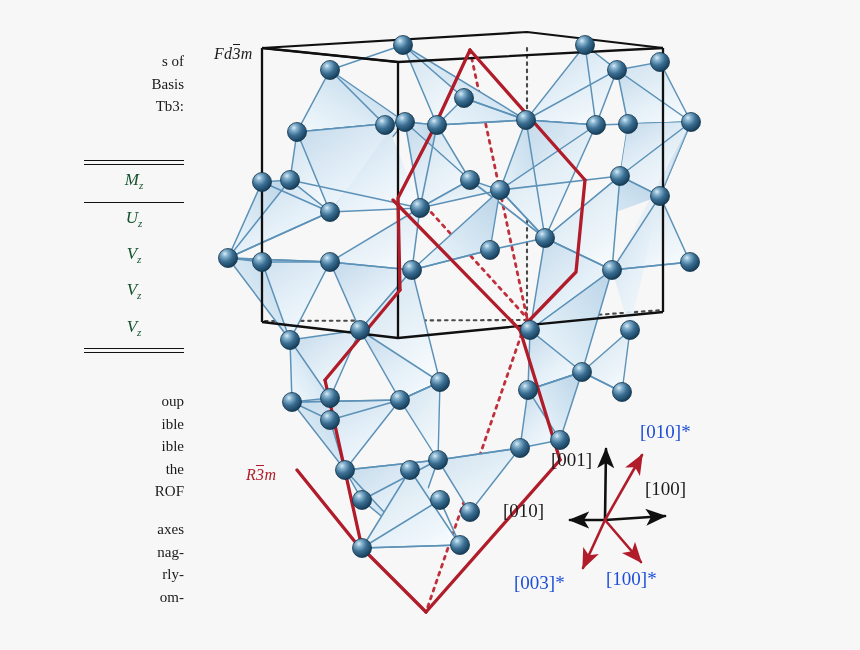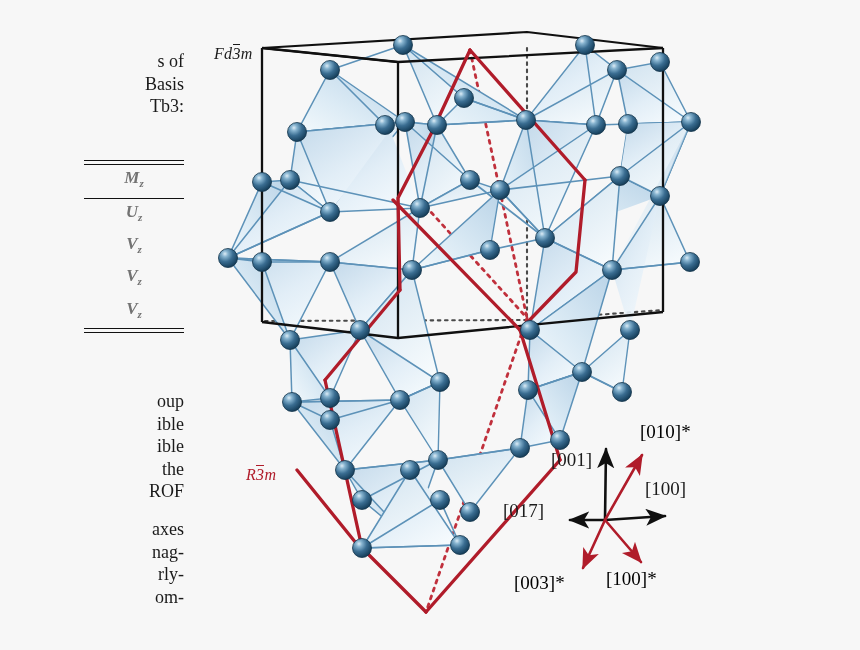--- a/index.html
+++ b/index.html
@@ -9,34 +9,34 @@
     font-family:"Liberation Serif", serif;
     overflow:hidden;
     position:relative;
   }
   #stage{position:absolute;inset:0;width:860px;height:650px;}
 
   
   .textcol{position:absolute;text-align:right;color:#1a1a1a;}
   .textcol .ln{
     font-family:"Liberation Serif", serif;
-    font-size:18px;line-height:22.6px;white-space:pre;
+    font-size:15px;line-height:22.6px;white-space:pre;
   }
   #para-top{left:84px;top:50px;width:100px;}
   #para-mid{left:84px;top:346px;width:100px;margin-top:44px;}
   #para-bot{left:84px;top:486px;width:100px;margin-top:32px;}
 
   
   #mathtable{position:absolute;left:84px;top:160px;width:100px;text-align:center;}
   #mathtable .rule-d{border-top:1.6px solid #111;border-bottom:1.6px solid #111;height:3.2px;}
   #mathtable .rule-s{border-top:1.1px solid #111;height:0;}
   #mathtable .cell{
     font-family:"Liberation Serif", serif;
-    font-style:italic;font-size:17px;line-height:23px;
-    padding:1px 0 2px 0;color:#737373;font-weight:bold;
+    font-style:italic;font-size:17px;line-height:28px;
+    padding:1px 0 2px 0;color:#14532d;
   }
   #mathtable .cell sub{font-size:11px;font-style:italic;}
 
   
   .sglabel{
     position:absolute;font-family:"Liberation Serif", serif;
     font-style:italic;font-size:16px;letter-spacing:.3px;white-space:nowrap;
   }
   #label-fd3m{left:214px;top:45px;color:#1b1b1b;}
   #label-r3m{left:246px;top:466px;color:#b01c2a;}
@@ -45,21 +45,21 @@
     content:"";position:absolute;left:4%;right:4%;top:-0.04em;
     border-top:1.4px solid currentColor;
   }
 
   
   .axlabel{
     position:absolute;font-family:"Liberation Serif", serif;
     font-size:19px;white-space:nowrap;
   }
   .axlabel.k{color:#1b1b1b;}
-  .axlabel.r{color:#000000;}
+  .axlabel.r{color:#1d4ed8;}
   #ax-001{left:551px;top:449px;}
   #ax-010{left:503px;top:500px;}
   #ax-100{left:645px;top:478px;}
   #ax-010s{left:640px;top:421px;}
   #ax-001s{left:514px;top:572px;}
   #ax-100s{left:606px;top:568px;}
 </style>
 </head>
 <body>
 
@@ -460,21 +460,21 @@
   
   <div class="sglabel" id="label-fd3m">
     <span>F</span><span>d</span><span class="ovl">3</span><span>m</span>
   </div>
   <div class="sglabel" id="label-r3m">
     <span>R</span><span class="ovl">3</span><span>m</span>
   </div>
 
   
   <div class="axlabel k" id="ax-001">[001]</div>
-  <div class="axlabel k" id="ax-010">[017]</div>
+  <div class="axlabel k" id="ax-010">[010]</div>
   <div class="axlabel k" id="ax-100">[100]</div>
   <div class="axlabel r" id="ax-010s">[010]*</div>
   <div class="axlabel r" id="ax-001s">[003]*</div>
   <div class="axlabel r" id="ax-100s">[100]*</div>
 
   
   <div class="textcol" id="para-top">
     <div class="ln">s of</div>
     <div class="ln">Basis</div>
     <div class="ln">Tb3:</div>

